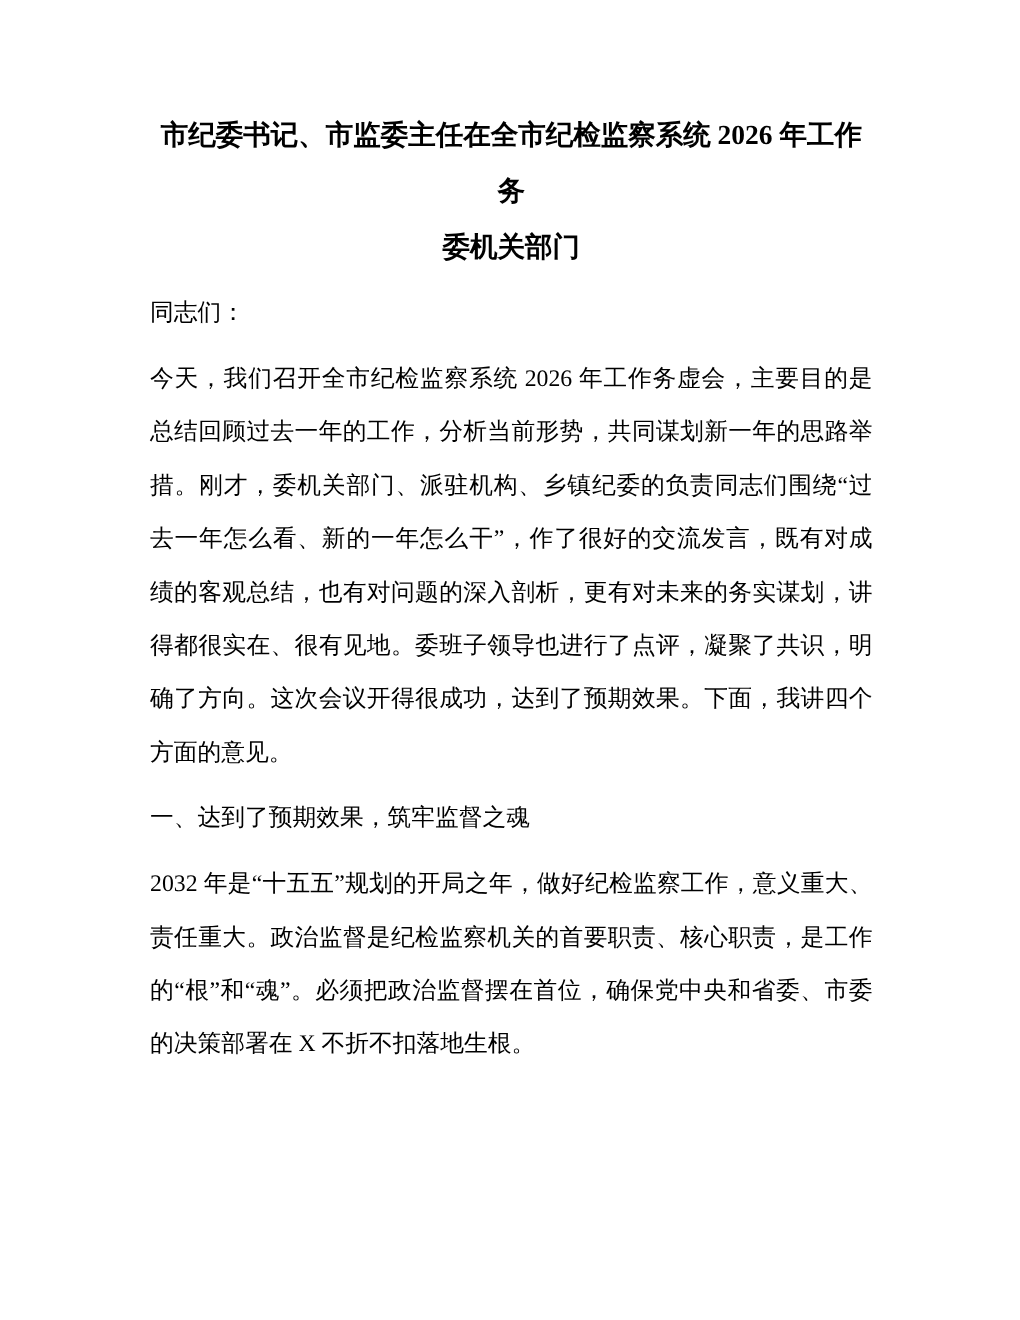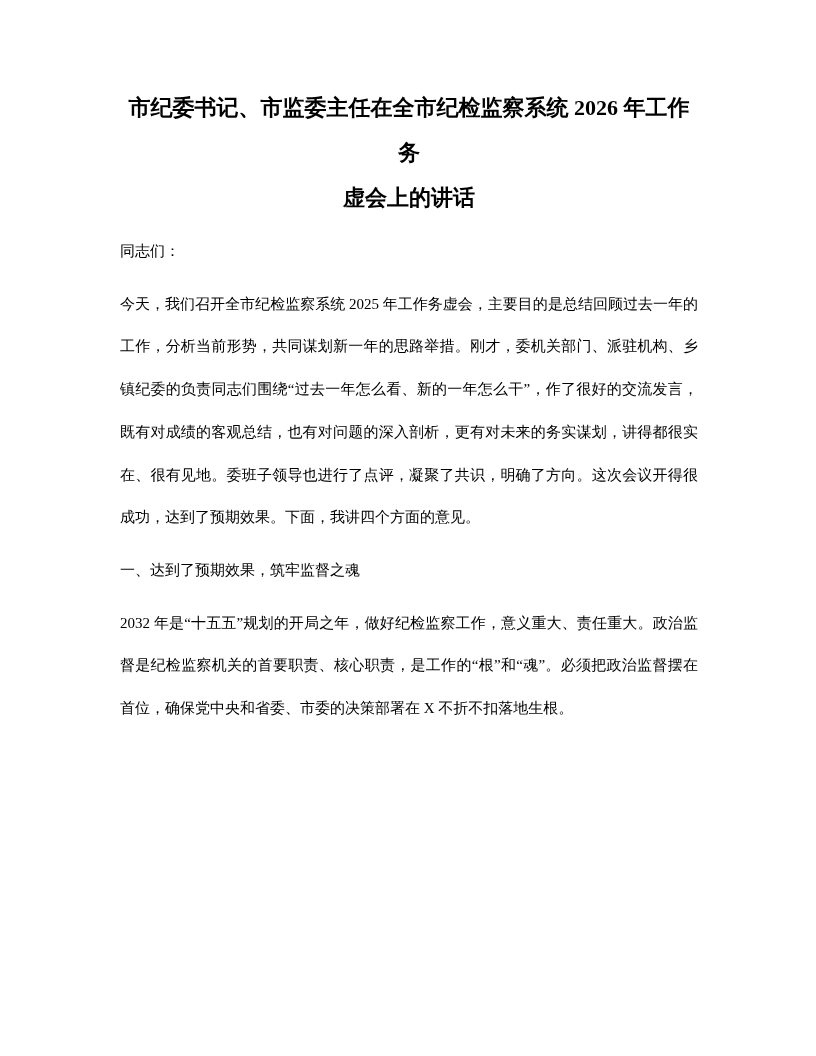--- a/index.html
+++ b/index.html
@@ -22,40 +22,40 @@
     font-size: 22px;
     line-height: 45px;
     font-weight: bold;
     text-align: center;
     margin: 0 0 10px 0;
   }
   .doc-title .title-line {
     display: block;
   }
   .page p {
-    font-size: 15px;
+    font-size: 19px;
     line-height: 42.7px;
     text-align: justify;
     text-justify: inter-ideograph;
     margin: 0 0 10px 0;
   }
   .page p.last {
     margin-bottom: 0;
   }
 </style>
 </head>
 <body>
 
 <div class="page">
   <h1 class="doc-title">
     <span class="title-line">市纪委书记、市监委主任在全市纪检监察系统 2026 年工作务</span>
-    <span class="title-line">虚会上的讲话</span>
+    <span class="title-line">委机关部门</span>
   </h1>
 
   <p>同志们：</p>
 
-  <p>今天，我们召开全市纪检监察系统 2025 年工作务虚会，主要目的是总结回顾过去一年的工作，分析当前形势，共同谋划新一年的思路举措。刚才，委机关部门、派驻机构、乡镇纪委的负责同志们围绕“过去一年怎么看、新的一年怎么干”，作了很好的交流发言，既有对成绩的客观总结，也有对问题的深入剖析，更有对未来的务实谋划，讲得都很实在、很有见地。委班子领导也进行了点评，凝聚了共识，明确了方向。这次会议开得很成功，达到了预期效果。下面，我讲四个方面的意见。</p>
+  <p>今天，我们召开全市纪检监察系统 2026 年工作务虚会，主要目的是总结回顾过去一年的工作，分析当前形势，共同谋划新一年的思路举措。刚才，委机关部门、派驻机构、乡镇纪委的负责同志们围绕“过去一年怎么看、新的一年怎么干”，作了很好的交流发言，既有对成绩的客观总结，也有对问题的深入剖析，更有对未来的务实谋划，讲得都很实在、很有见地。委班子领导也进行了点评，凝聚了共识，明确了方向。这次会议开得很成功，达到了预期效果。下面，我讲四个方面的意见。</p>
 
   <p>一、达到了预期效果，筑牢监督之魂</p>
 
   <p>2032 年是“十五五”规划的开局之年，做好纪检监察工作，意义重大、责任重大。政治监督是纪检监察机关的首要职责、核心职责，是工作的“根”和“魂”。必须把政治监督摆在首位，确保党中央和省委、市委的决策部署在 X 不折不扣落地生根。</p>
 
 </div>
 
 </body></html>

